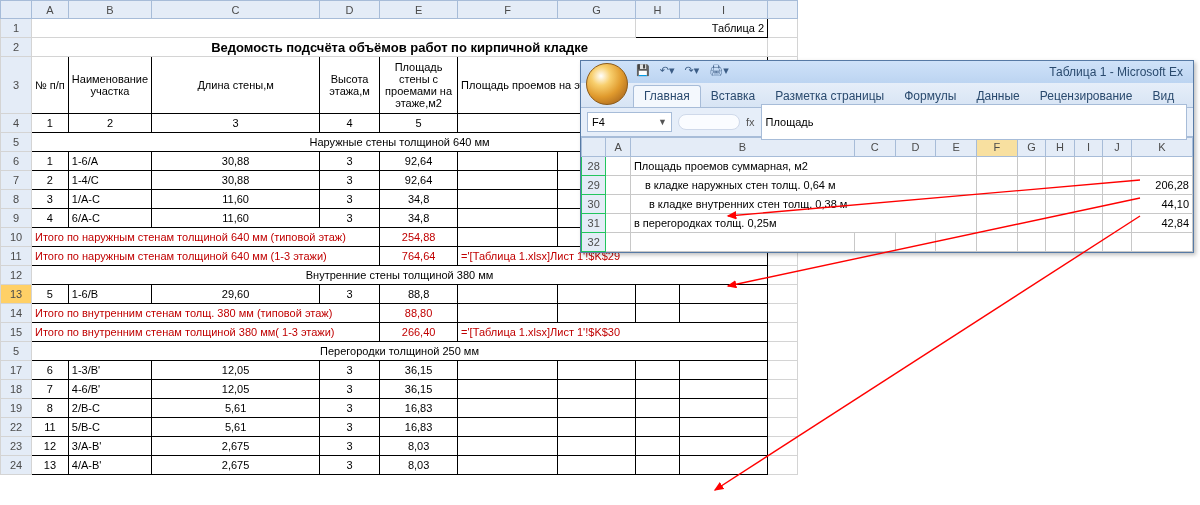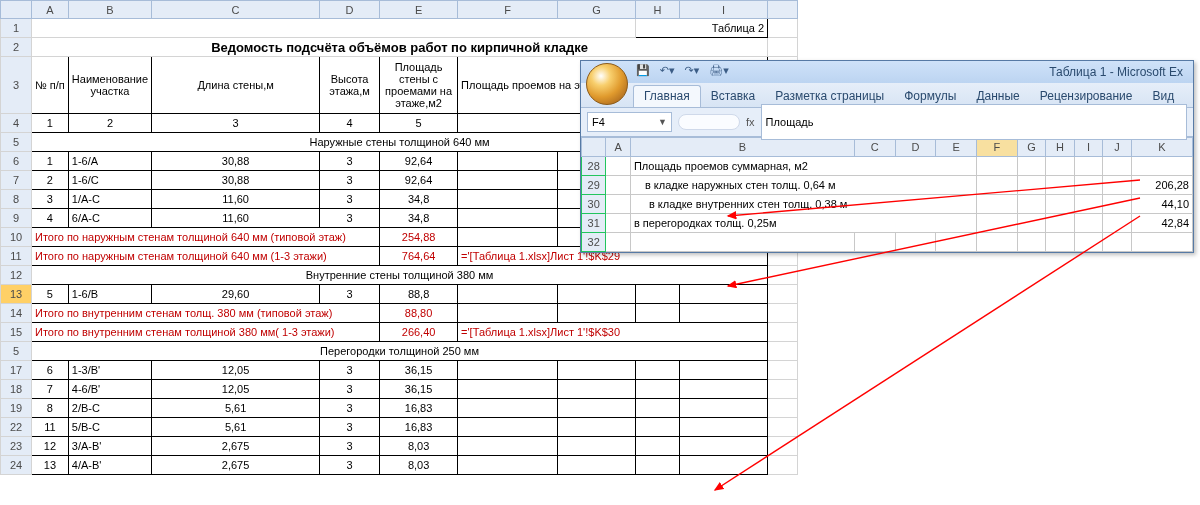--- a/index.html
+++ b/index.html
@@ -135,21 +135,21 @@
           <td class="c c-ctr">92,64</td>
           <td class="c"></td>
           <td class="c"></td>
           <td class="c"></td>
           <td class="c"></td>
           <td></td>
         </tr>
  <tr>
           <td class="rowhdr">7</td>
           <td class="c c-ctr">2</td>
-          <td class="c">1-6/С</td>
+          <td class="c">1-4/С</td>
           <td class="c c-ctr">30,88</td>
           <td class="c c-ctr">3</td>
           <td class="c c-ctr">92,64</td>
           <td class="c"></td>
           <td class="c"></td>
           <td class="c"></td>
           <td class="c"></td>
           <td></td>
         </tr>
  <tr>

